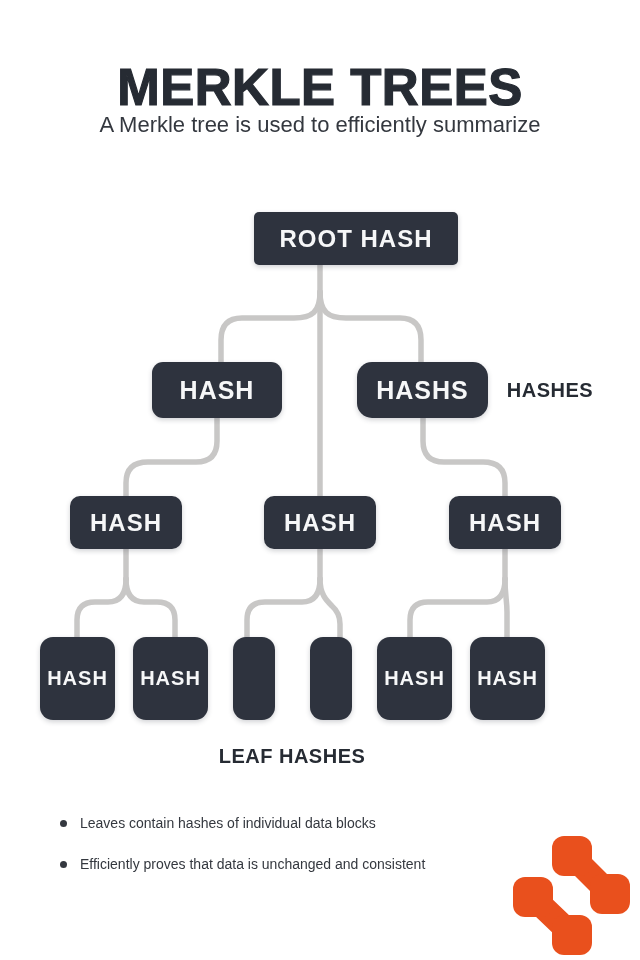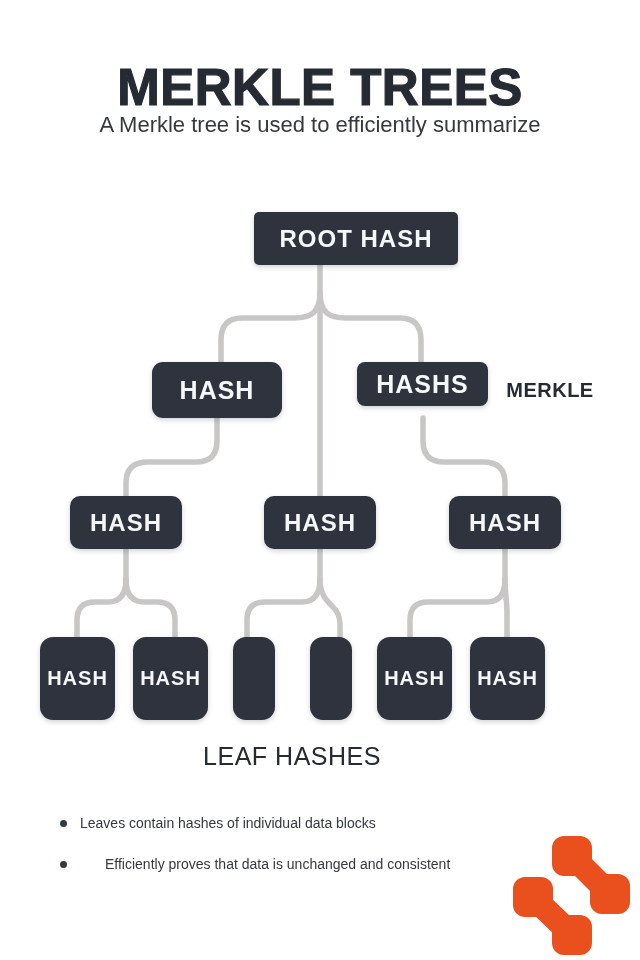--- a/index.html
+++ b/index.html
@@ -24,46 +24,46 @@
   .connectors{position:absolute;left:0;top:0;width:640px;height:960px;z-index:1;}
   .connectors path{fill:none;stroke:var(--connector,#c8c7c6);stroke-width:5.5;stroke-linecap:round;}
   .node{
     position:absolute;z-index:2;display:flex;align-items:center;justify-content:center;
     background:var(--node-bg,#2e333e);color:var(--node-text,#f6f7f8);
     font-weight:700;letter-spacing:1px;
     box-shadow:0 2px 5px rgba(45,50,62,.22);
   }
   .root  {left:218px;top:212px;width:204px;height:53px;border-radius:5px;font-size:24px;margin-left:36px;}
   .l2a   {left:152px;top:362px;width:130px;height:56px;border-radius:11px;font-size:25px;}
-  .l2b   {left:357px;top:362px;width:131px;height:44px;border-radius:8px;font-size:25px;}
+  .l2b   {left:357px;top:362px;width:131px;height:56px;border-radius:15px;font-size:25px;}
   .l3    {top:496px;width:112px;height:53px;border-radius:10px;font-size:24px;}
   .l3a{left:70px;} .l3b{left:264px;} .l3c{left:449px;}
   .leaf  {top:637px;height:83px;border-radius:13px;font-size:20px;}
   .leaf1{left:40px;width:75px;}  .leaf2{left:133px;width:75px;}
   .leaf3{left:233px;width:42px;} .leaf4{left:310px;width:42px;}
   .leaf5{left:377px;width:75px;} .leaf6{left:470px;width:75px;}
   .side-label{
     position:absolute;z-index:2;left:498px;top:362px;width:104px;height:56px;
     display:flex;align-items:center;justify-content:center;
     font-size:20px;font-weight:700;letter-spacing:.5px;color:var(--heading,#262b33);
   }
   .caption{
     position:absolute;left:142px;top:741px;width:300px;text-align:center;
-    font-size:25px;line-height:30px;font-weight:400;letter-spacing:.5px;
+    font-size:20px;line-height:30px;font-weight:700;letter-spacing:.5px;
     color:var(--heading,#262b33);
   }
   
   .bullets{position:absolute;left:60px;top:808px;width:540px;z-index:2;}
   .bullet-row{display:flex;align-items:flex-start;margin-bottom:11px;}
   .bullet-dot{
     flex:0 0 auto;width:7px;height:7px;border-radius:50%;
     background:var(--body,#34383f);margin:12px 13px 0 0;
   }
   .bullet-text{font-size:14px;line-height:30px;color:var(--body,#34383f);}
-  .bullet-text.narrow{display:inline-block;max-width:438px;margin-left:25px;}
+  .bullet-text.narrow{display:inline-block;max-width:438px;}
   
   .logo{position:absolute;left:500px;top:828px;width:132px;height:132px;z-index:3;}
   .logo rect{fill:var(--logo-orange,#E9501D);}
   .logo line{stroke:var(--logo-orange,#E9501D);stroke-width:24;stroke-linecap:round;}
 </style>
 </head>
 <body>
 
 <div class="canvas">
 
@@ -90,21 +90,21 @@
     <path d="M 320 579 C 320 594 326 600 332 606 Q 340 613 340 624 L 340 642"></path>
     <path d="M 505 549 L 505 579"></path>
     <path d="M 505 579 C 505 593 500 602 487 602 L 428 602 Q 410 602 410 620 L 410 642"></path>
     <path d="M 505 579 C 505 595 507 601 507 612 L 507 642"></path>
   </svg>
 
   <div class="node root">ROOT HASH</div>
 
   <div class="node l2a">HASH</div>
   <div class="node l2b">HASHS</div>
-  <div class="side-label">MERKLE</div>
+  <div class="side-label">HASHES</div>
 
   <div class="node l3 l3a">HASH</div>
   <div class="node l3 l3b">HASH</div>
   <div class="node l3 l3c">HASH</div>
 
   <div class="node leaf leaf1">HASH</div>
   <div class="node leaf leaf2">HASH</div>
   <div class="node leaf leaf3"></div>
   <div class="node leaf leaf4"></div>
   <div class="node leaf leaf5">HASH</div>

